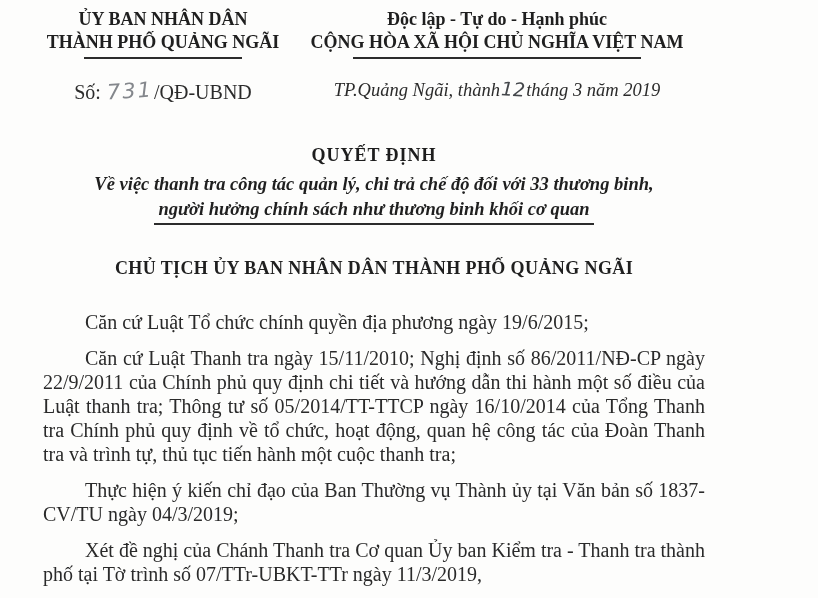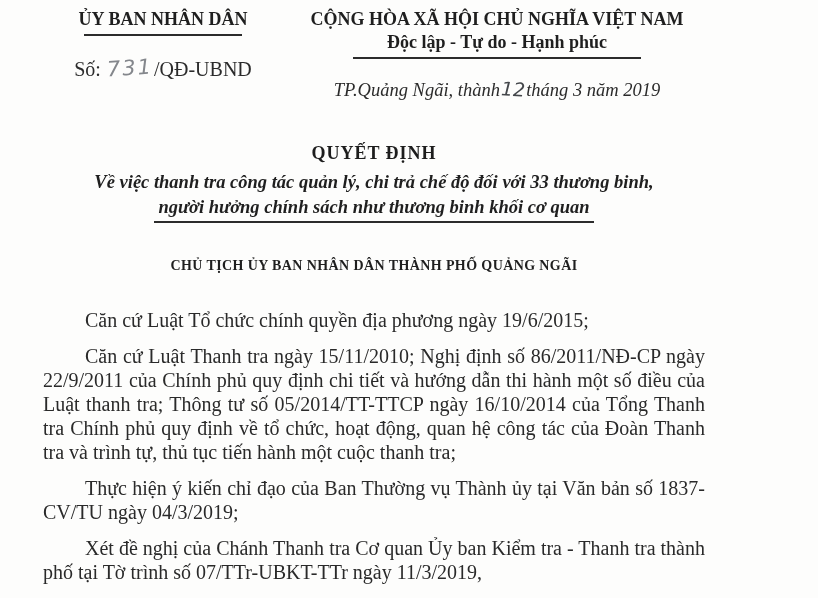--- a/index.html
+++ b/index.html
@@ -104,21 +104,21 @@
     display: inline-block;
     border-bottom: 2px solid #2c2c2c;
     padding: 0 4px 1px 4px;
   }
 
   
   .issuer {
     margin-top: 31px;
     text-align: center;
     font-weight: bold;
-    font-size: 14px;
+    font-size: 18px;
     line-height: 24px;
     letter-spacing: 0.4px;
     color: #1f1f1f;
     white-space: nowrap;
   }
 
   
   .body-block { margin-top: 30px; }
   .para {
     font-size: 20px;
@@ -133,27 +133,28 @@
 </head>
 <body>
 
 <div class="page">
   <div class="content">
 
     <div class="header-row">
 
       <div class="hdr-left">
         <div class="hdr-line">ỦY BAN NHÂN DÂN</div>
+        <div class="hdr-line">THÀNH PHỐ QUẢNG NGÃI</div>
         <div class="rule rule-left"></div>
         <div class="so-line"><span>Số:</span><span class="hand-number">731</span><span>/QĐ-UBND</span></div>
       </div>
 
       <div class="hdr-right">
+        <div class="hdr-line motto">Độc lập - Tự do - Hạnh phúc</div>
         <div class="hdr-line">CỘNG HÒA XÃ HỘI CHỦ NGHĨA VIỆT NAM</div>
-        <div class="hdr-line motto">Độc lập - Tự do - Hạnh phúc</div>
         <div class="rule rule-right"></div>
         <div class="dateline"><span>TP.Quảng Ngãi, thành</span><span class="hand-day">12</span><span>tháng 3 năm 2019</span></div>
       </div>
 
     </div>
 
     <div class="title">QUYẾT ĐỊNH</div>
 
     <div class="subtitle">
       <div>Về việc thanh tra công tác quản lý, chi trả chế độ đối với 33 thương binh,</div>

